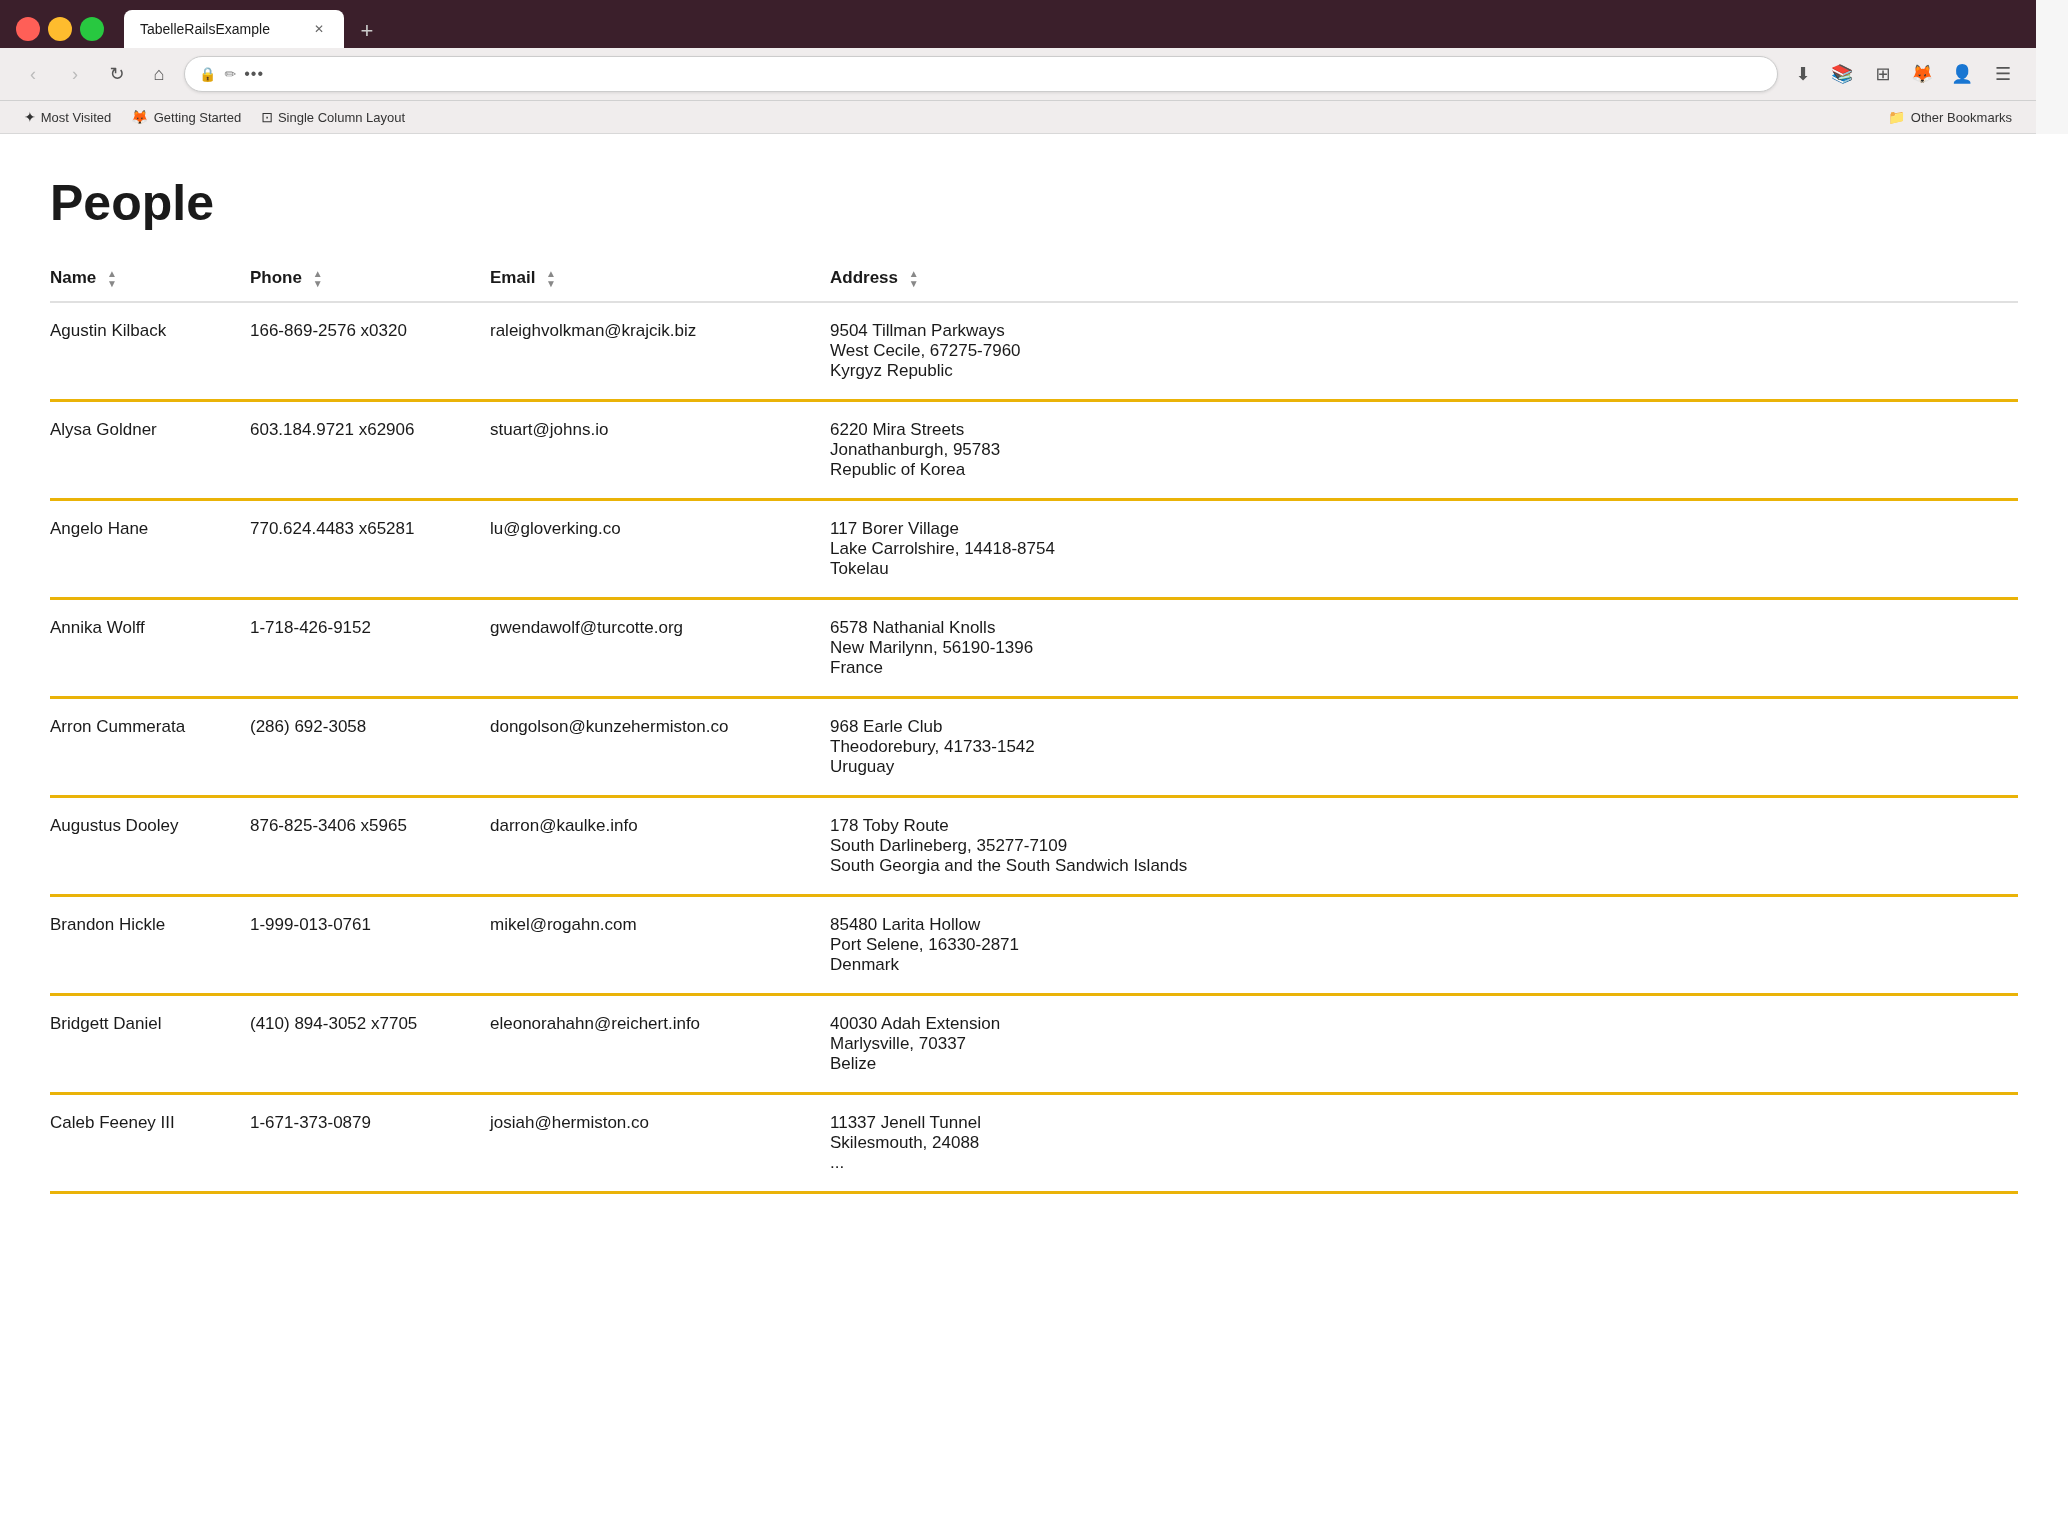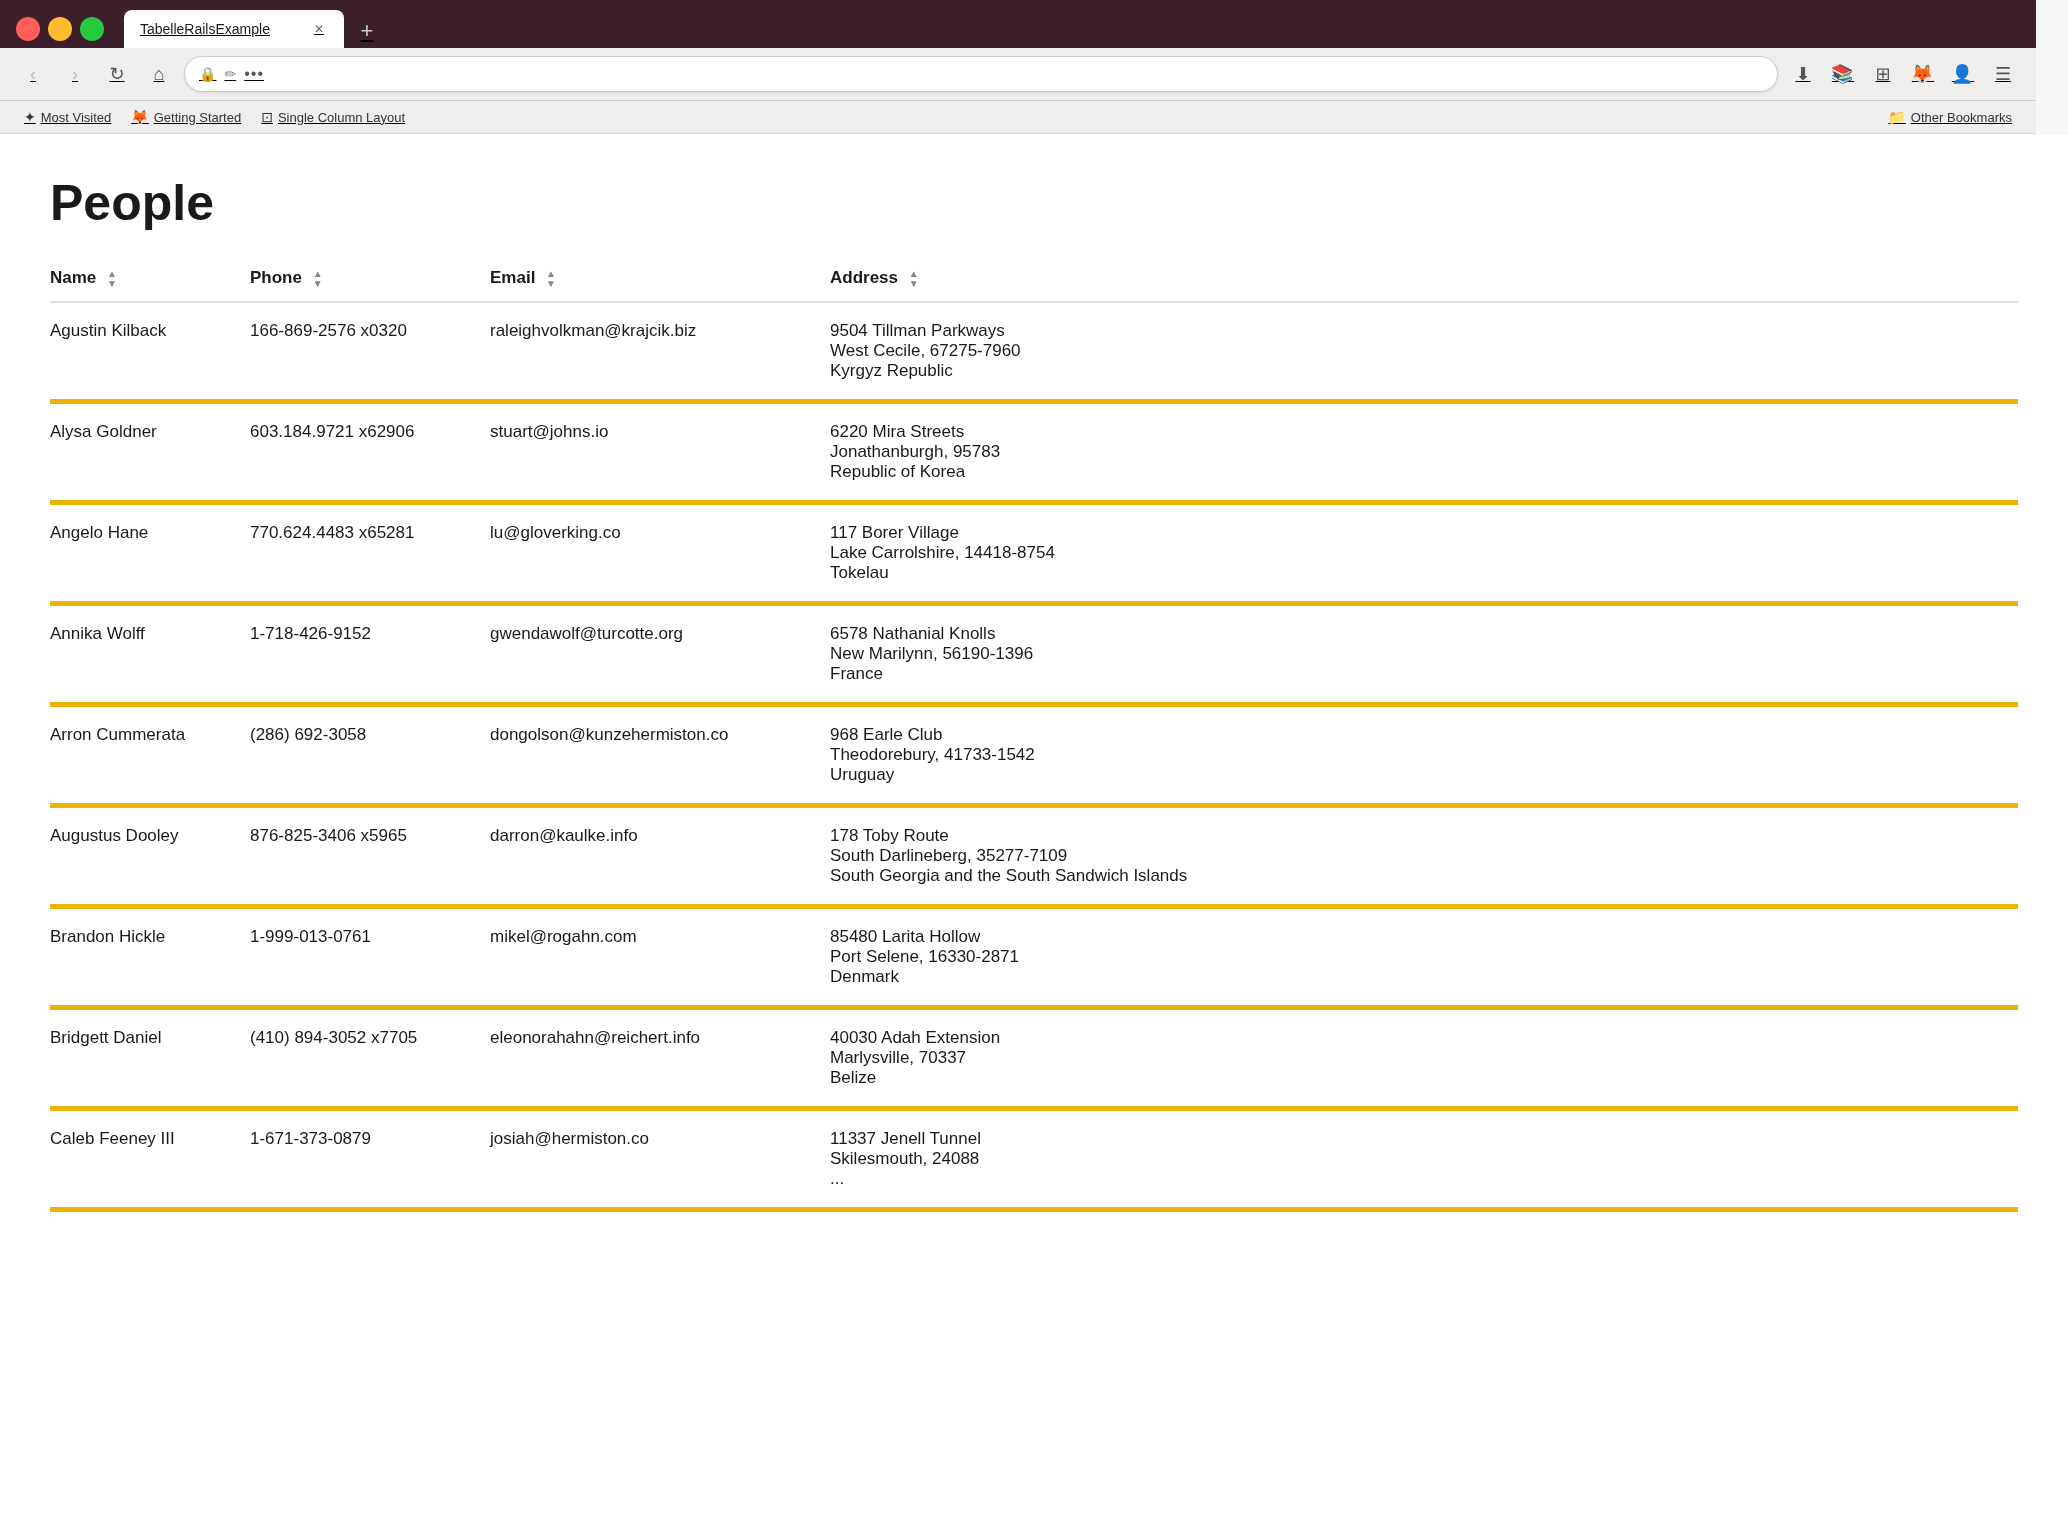--- a/index.html
+++ b/index.html
@@ -1,19 +1,19 @@
 <!DOCTYPE html>
 <html><head>
   <meta charset="utf-8">
   <style>
     * { margin: 0; padding: 0; box-sizing: border-box; }
     body { font-family: -apple-system, BlinkMacSystemFont, 'Segoe UI', sans-serif; background: #f6f6f6; overflow: hidden; }
 
     
-    .browser-chrome { background: #14532d; width: 2036px; text-decoration: underline; }
+    .browser-chrome { background: #14532d; width: 2036px; }
     .title-bar { display: flex; align-items: center; padding: 10px 16px 0; gap: 8px; background: #3b1f2b; }
     .traffic-lights { display: flex; gap: 8px; align-items: center; }
     .traffic-light { width: 24px; height: 24px; border-radius: 50%; cursor: pointer; }
     .traffic-light.red { background: #ff5f57; }
     .traffic-light.yellow { background: #febc2e; }
     .traffic-light.green { background: #28c840; }
     .tabs-bar { display: flex; align-items: flex-end; margin-left: 12px; }
     .tab { background: #ffffff; border-radius: 8px 8px 0 0; padding: 8px 16px; display: flex; align-items: center; gap: 10px; min-width: 220px; height: 38px; }
     .tab-title { font-size: 14px; color: #1a1a1a; flex: 1; }
     .tab-close { width: 18px; height: 18px; border-radius: 50%; background: transparent; border: none; cursor: pointer; display: flex; align-items: center; justify-content: center; font-size: 12px; color: #666; }
@@ -39,21 +39,21 @@
 
     
     .page-content { background: #ffffff; min-height: calc(2068px - 140px); padding: 40px 50px; overflow-y: auto; }
     .page-title { font-size: 50px; font-weight: 700; color: #1a1a1a; margin-bottom: 24px; }
 
     
     .people-table { width: 100%; border-collapse: collapse; }
     .people-table thead tr { border-bottom: 2px solid #e0e0e0; }
     .people-table th { padding: 12px 16px 12px 0; text-align: left; font-size: 17px; font-weight: 600; color: #1a1a1a; cursor: pointer; user-select: none; }
     .people-table th .sort-icons { display: inline-flex; flex-direction: column; margin-left: 6px; font-size: 10px; line-height: 1; color: #888; vertical-align: middle; }
-    .people-table td { padding: 18px 16px 18px 0; vertical-align: top; font-size: 17px; color: #1a1a1a; border-bottom: 5px solid #eab308; }
+    .people-table td { padding: 18px 16px 18px 0; vertical-align: top; font-size: 17px; color: #1a1a1a; border-bottom: 3px solid #eab308; }
     .people-table td.address-cell { color: #1a1a1a; }
     .address-line { display: block; }
 
     .col-name { width: 200px; margin-left: 8px; }
     .col-phone { width: 240px; }
     .col-email { width: 340px; }
     .col-address { width: auto; }
   </style>
 </head>
 <body>

